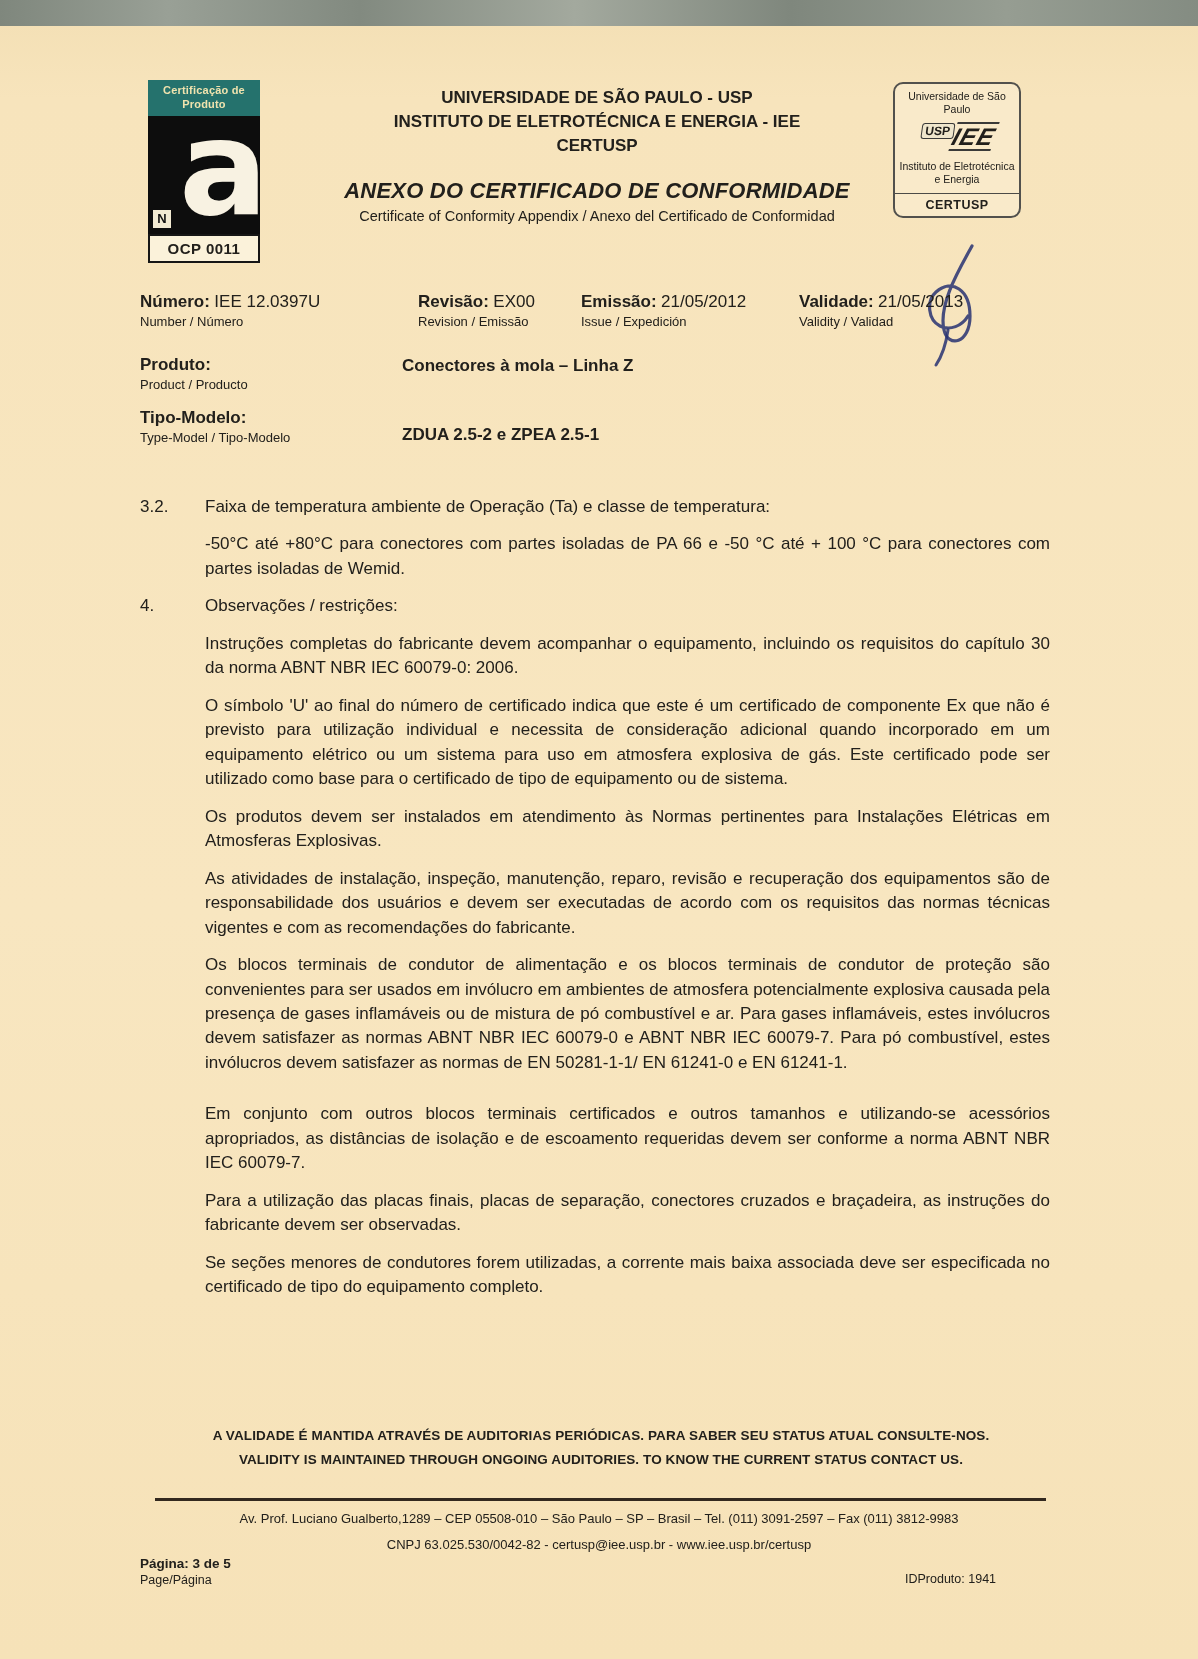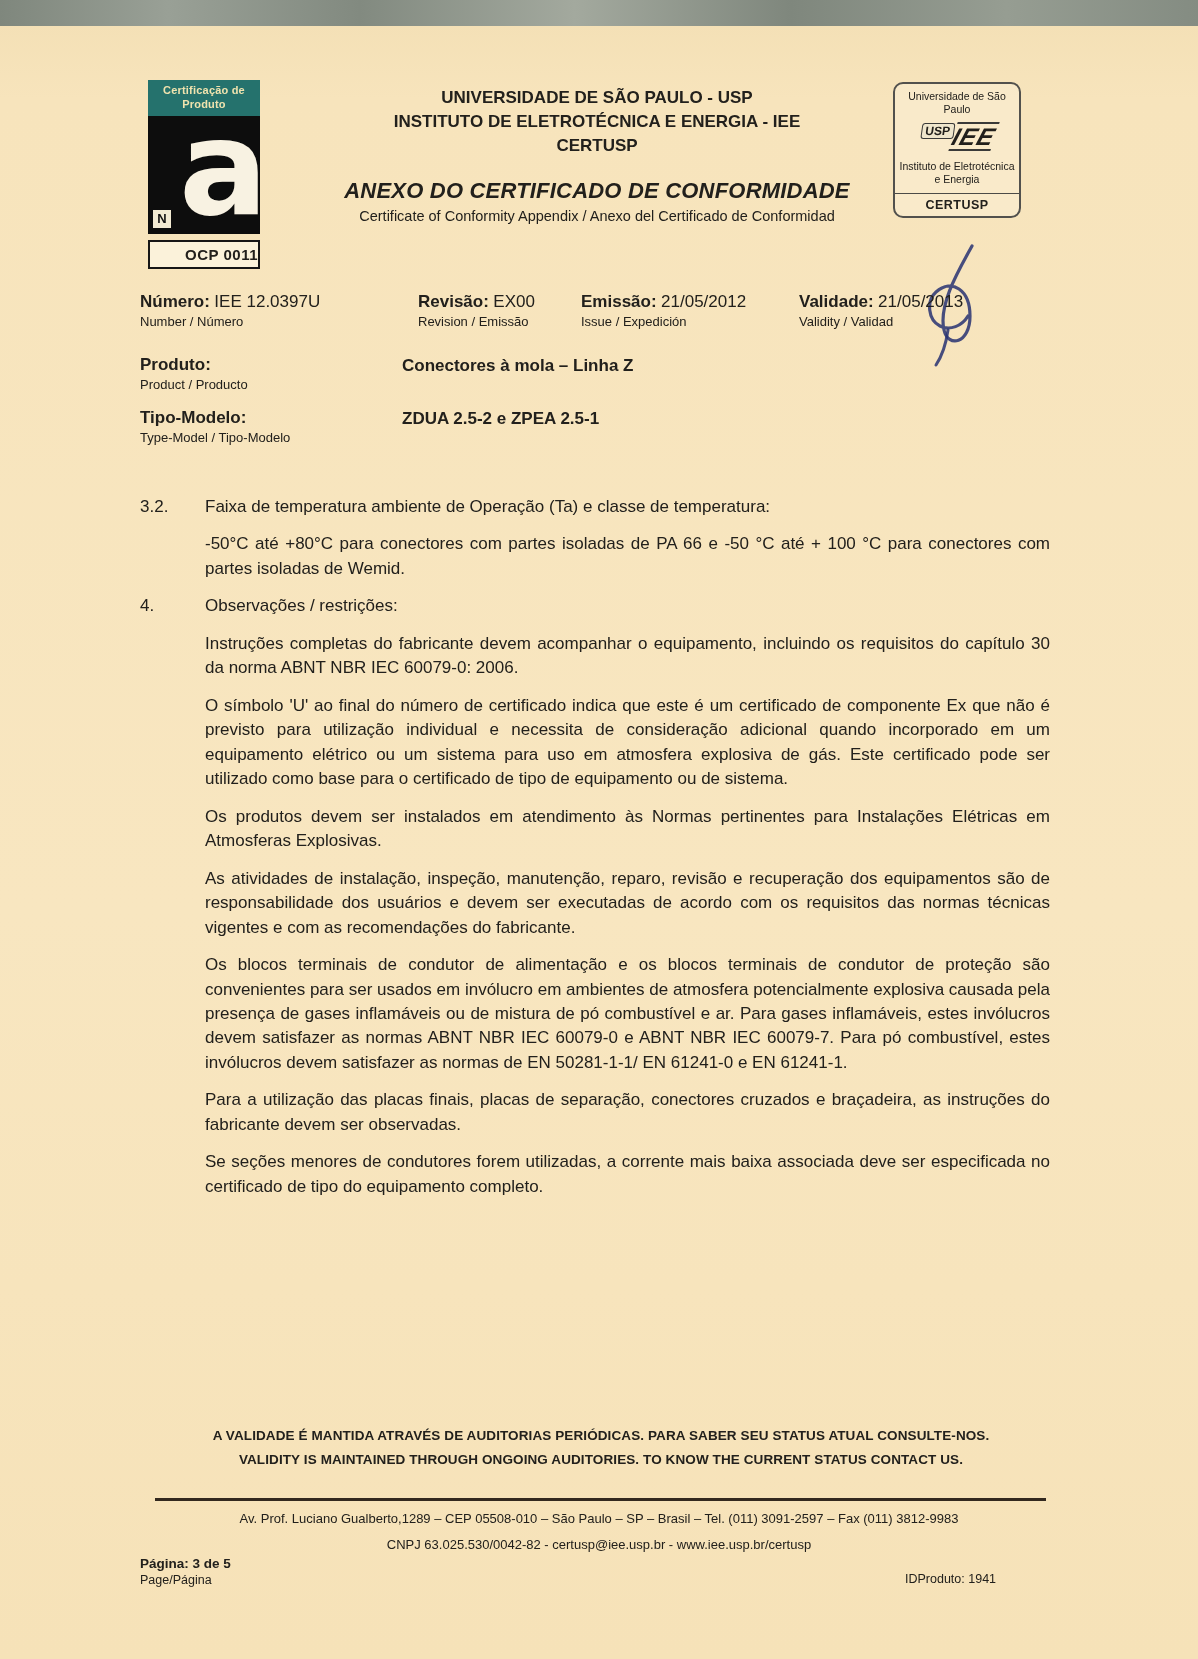--- a/index.html
+++ b/index.html
@@ -28,21 +28,21 @@
   }
   .badge-a{
     position:absolute; right:-8px; top:-14px; color:#f8f2e2; font-weight:bold;
     font-size:132px; line-height:1; font-family:"DejaVu Sans", sans-serif;
   }
   .badge-n{
     position:absolute; left:5px; bottom:6px; width:18px; height:18px; background:#f2ead2;
     color:#111; font-weight:bold; font-size:13px; text-align:center; line-height:18px;
   }
   .badge-ocp{
-    margin-top:6px; border:2px solid #161616; background:#fbf2da; text-align:right;
+    border:2px solid #161616; background:#fbf2da; text-align:center;
     font-weight:bold; font-size:15px; padding:4px 0; letter-spacing:.5px;
   }
   
   .center-head{position:absolute; left:272px; width:650px; top:8px; text-align:center;}
   .ch-line{font-weight:bold; font-size:17px; line-height:1.42;}
   .ch-certusp{font-weight:bold; font-size:17px; margin-top:2px;}
   .ch-title{font-weight:bold; font-style:italic; font-size:22px; margin-top:22px; letter-spacing:.2px;}
   .ch-subtitle{font-size:14.5px; margin-top:4px;}
   
   .right-badge{
@@ -67,21 +67,21 @@
   .content{position:absolute; top:292px; left:140px; right:148px;}
   .fields-row{display:flex;}
   .field-numero{width:278px;}
   .field-revisao{width:163px;}
   .field-emissao{width:218px;}
   .field-validade{flex:1;}
   .flabel{font-weight:bold; font-size:17px;}
   .fvalue{font-size:17px;}
   .fsub{font-size:13px; margin-top:2px;}
   .prod-row{display:flex; margin-top:26px;}
-  .prod-row.tight{margin-top:16px;}
+  .prod-row.tight{margin-top:16px;align-items:flex-end;}
   .prod-label{width:262px;}
   .prod-value{font-size:17px; font-weight:bold; padding-top:1px;}
   
   .doc-body{margin-top:50px; font-size:17px; line-height:1.44;}
   .num-row{display:flex; margin:0 0 13px 0;}
   .num{width:65px; flex:none;}
   .num-text{flex:1;}
   .para{margin:0 0 13px 0; margin-left:65px; text-align:justify;}
   .para.gap{margin-top:27px;}
   .para.heading-underline{text-decoration:underline; text-align:left;}
@@ -187,20 +187,21 @@
         <p class="para">-50°C até +80°C para conectores com partes isoladas de PA 66 e -50 °C até + 100 °C para conectores com partes isoladas de Wemid.</p>
         <div class="num-row">
           <div class="num">4.</div>
           <div class="num-text">Observações / restrições:</div>
         </div>
         <p class="para">Instruções completas do fabricante devem acompanhar o equipamento, incluindo os requisitos do capítulo 30 da norma ABNT NBR IEC 60079-0: 2006.</p>
         <p class="para">O símbolo 'U' ao final do número de certificado indica que este é um certificado de componente Ex que não é previsto para utilização individual e necessita de consideração adicional quando incorporado em um equipamento elétrico ou um sistema para uso em atmosfera explosiva de gás. Este certificado pode ser utilizado como base para o certificado de tipo de equipamento ou de sistema.</p>
         <p class="para">Os produtos devem ser instalados em atendimento às Normas pertinentes para Instalações Elétricas em Atmosferas Explosivas.</p>
         <p class="para">As atividades de instalação, inspeção, manutenção, reparo, revisão e recuperação dos equipamentos são de responsabilidade dos usuários e devem ser executadas de acordo com os requisitos das normas técnicas vigentes e com as recomendações do fabricante.</p>
         <p class="para">Os blocos terminais de condutor de alimentação e os blocos terminais de condutor de proteção são convenientes para ser usados em invólucro em ambientes de atmosfera potencialmente explosiva causada pela presença de gases inflamáveis ou de mistura de pó combustível e ar. Para gases inflamáveis, estes invólucros devem satisfazer as normas ABNT NBR IEC 60079-0 e ABNT NBR IEC 60079-7. Para pó combustível, estes invólucros devem satisfazer as normas de EN 50281-1-1/ EN 61241-0 e EN 61241-1.</p>
+        <p class="para gap">Em conjunto com outros blocos terminais certificados e outros tamanhos e utilizando-se acessórios apropriados, as distâncias de isolação e de escoamento requeridas devem ser conforme a norma ABNT NBR IEC 60079-7.</p>
         <p class="para">Para a utilização das placas finais, placas de separação, conectores cruzados e braçadeira, as instruções do fabricante devem ser observadas.</p>
         <p class="para">Se seções menores de condutores forem utilizadas, a corrente mais baixa associada deve ser especificada no certificado de tipo do equipamento completo.</p>
       </div>
   </div>
 
   <div class="validity-note">
     <div>A VALIDADE É MANTIDA ATRAVÉS DE AUDITORIAS PERIÓDICAS. PARA SABER SEU STATUS ATUAL CONSULTE-NOS.</div>
     <div>VALIDITY IS MAINTAINED THROUGH ONGOING AUDITORIES. TO KNOW THE CURRENT STATUS CONTACT US.</div>
   </div>
 

